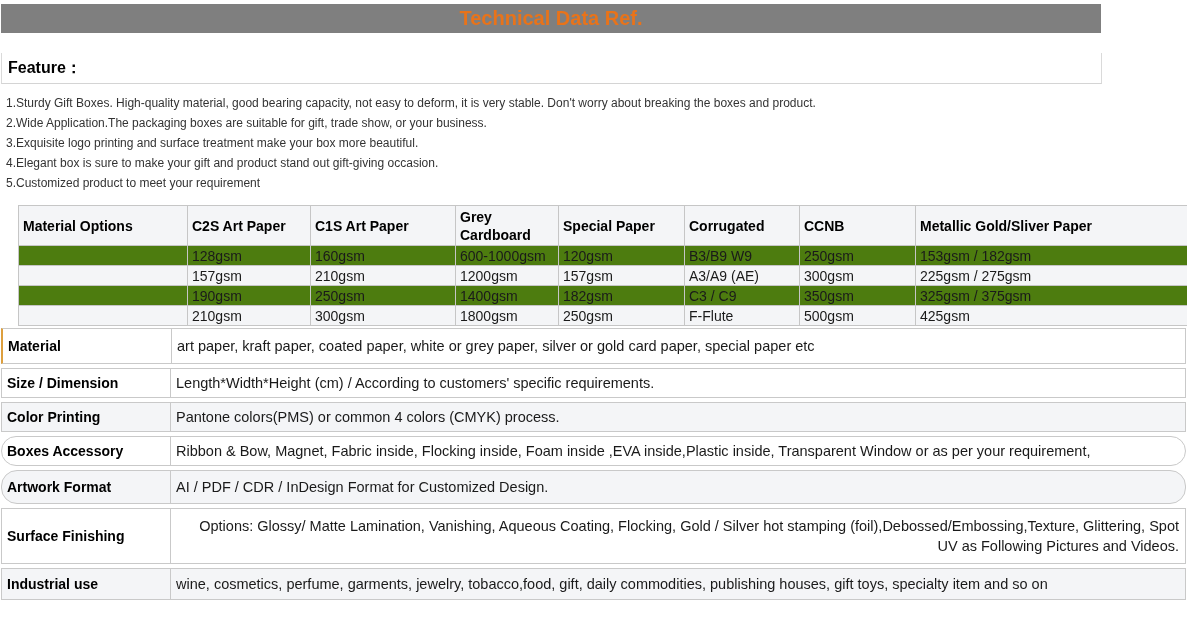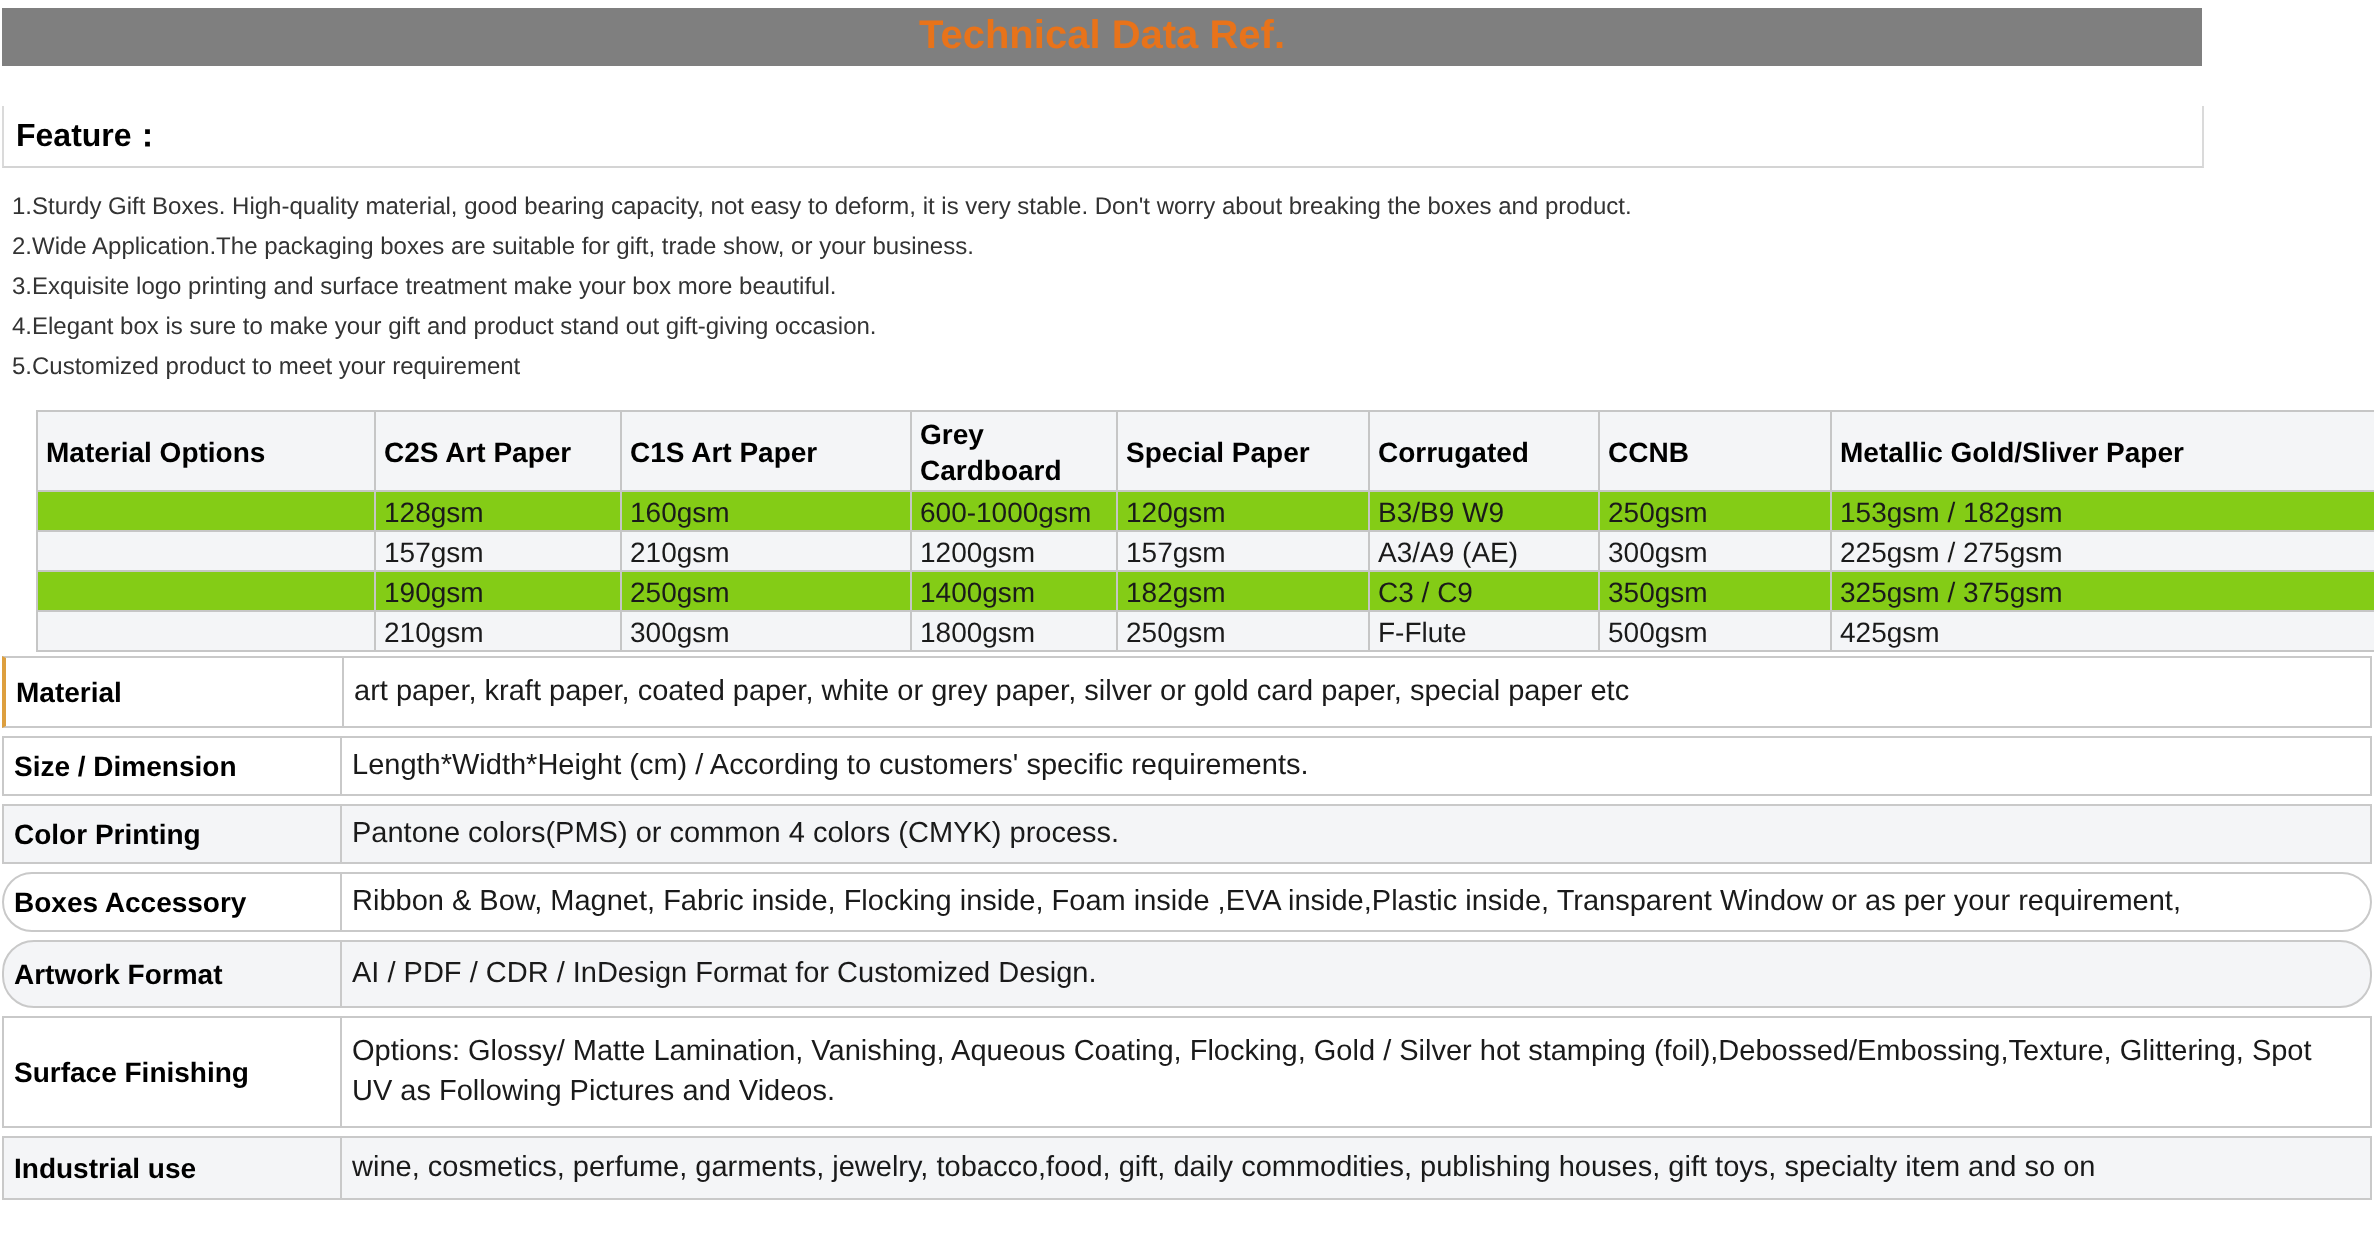--- a/index.html
+++ b/index.html
@@ -43,25 +43,25 @@
     border-collapse:collapse; table-layout:fixed;border-radius:11px;
   }
   .materials-table th, .materials-table td {
     border:1px solid #c6c6c6; font-size:14px; text-align:left;
     padding:0 4px; overflow:hidden; white-space:nowrap;
   }
   .materials-table th {
     height:40px; font-weight:bold; background:#f4f5f7;
     white-space:normal; line-height:18px; color:#000;
   }
-  .materials-table td { height:20px; line-height:18px; background:#84cc16; }
+  .materials-table td { height:20px; line-height:18px; background:#4d7c0f; }
   .materials-table tr.striped td { background:#f4f5f7; }
 
   
-  .spec-table { margin:2px 0 0 1px; width:1185px; }
+  .spec-table { margin:2px 0 0 1px; width:1185px;text-align:right; }
   .spec-row {
     display:flex; align-items:stretch;
     border:1px solid #c9c9c9; background:#ffffff; margin-top:4px;
   }
   .spec-row:first-child { margin-top:0; }
   .spec-row.striped { background:#f4f5f7; }
   .spec-row.accent-left { border-left:2px solid #dd9f3e; }
   .spec-label {
     width:169px; flex:0 0 169px;
     border-right:1px solid #c9c9c9;

